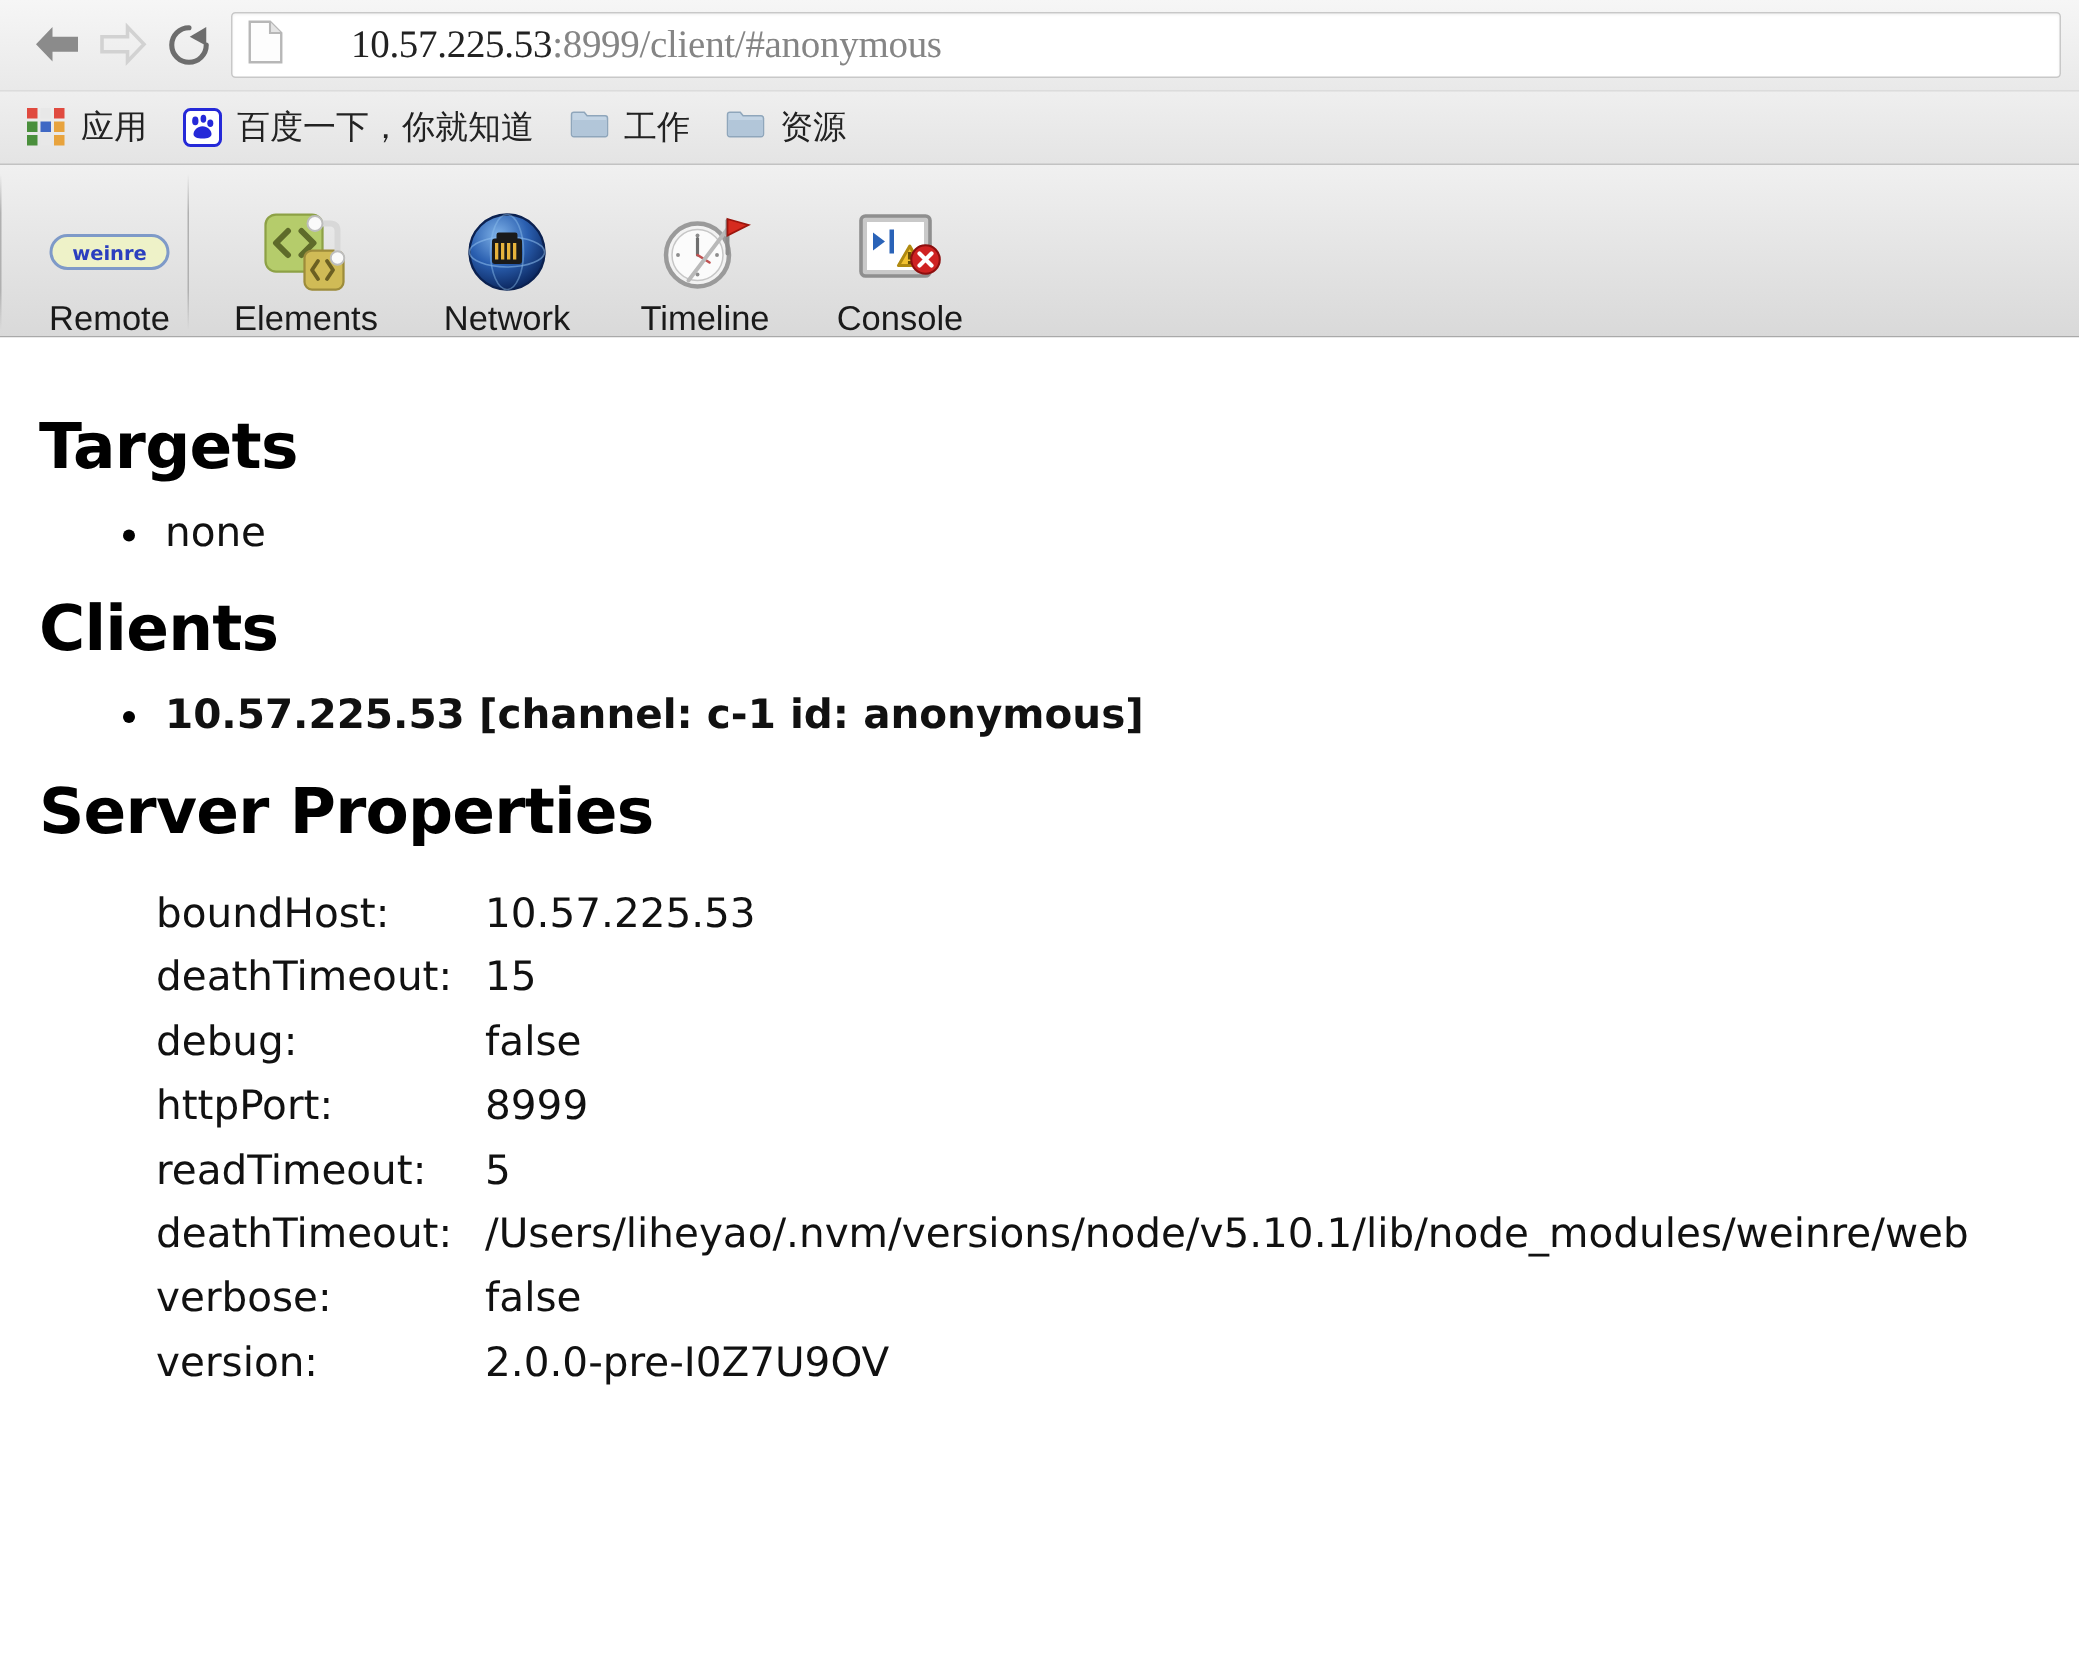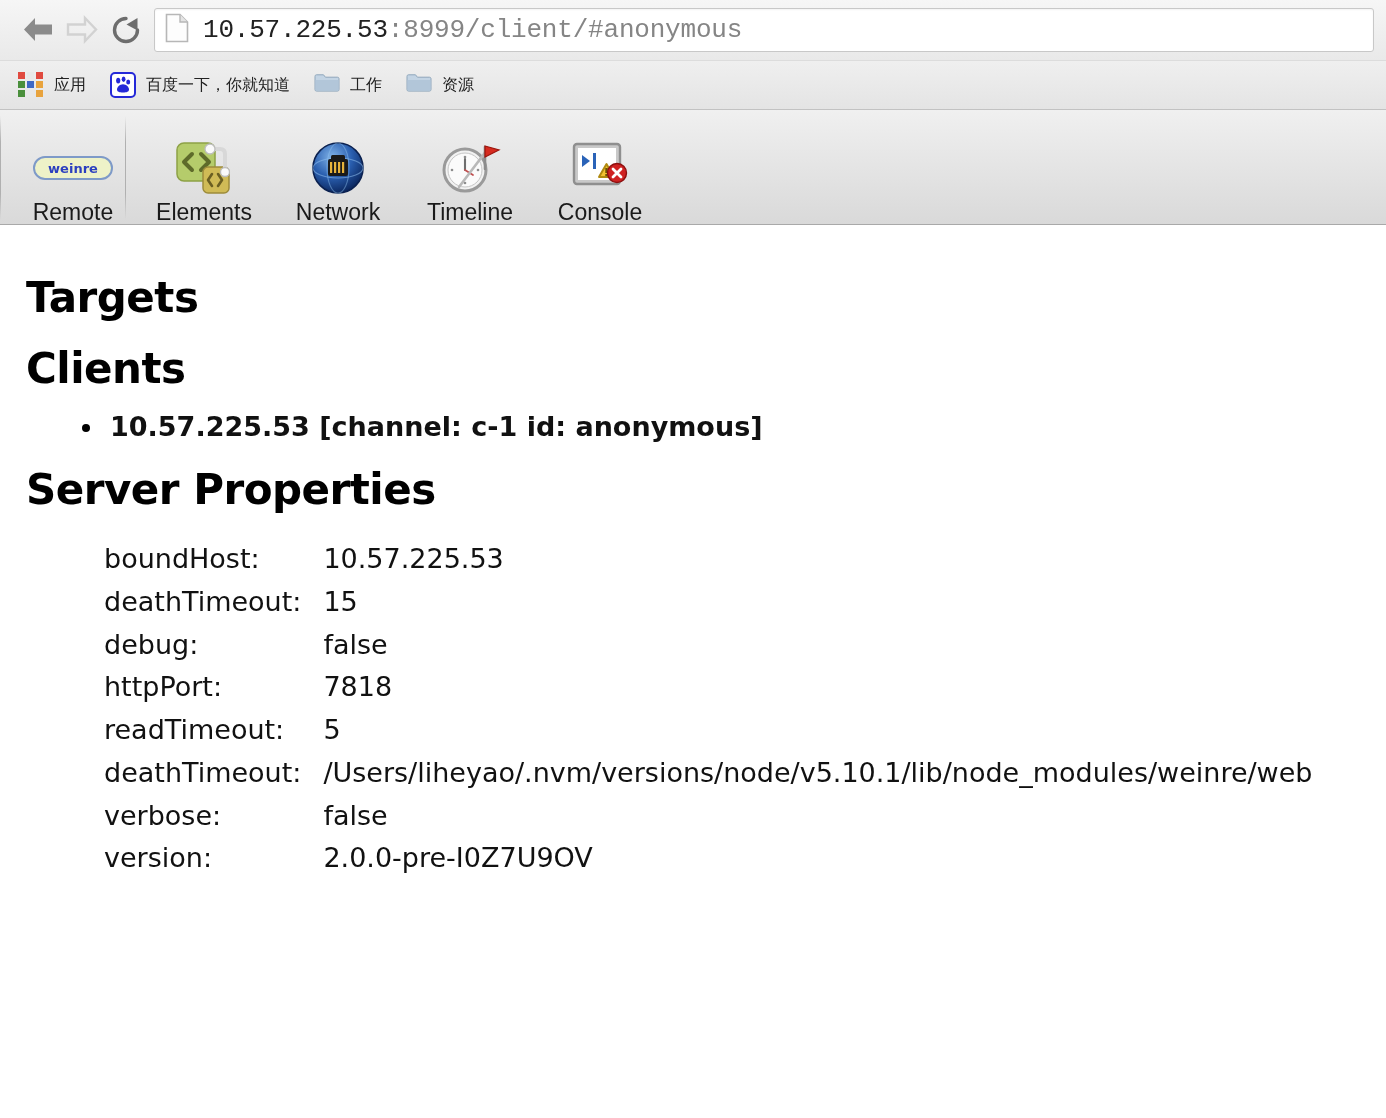--- a/index.html
+++ b/index.html
@@ -38,25 +38,26 @@
     background: #ffffff;
     border: 1px solid #c8c8c8;
     border-radius: 3px;
     display: flex;
     align-items: center;
     padding: 0 10px;
     box-shadow: inset 0 1px 2px rgba(0,0,0,0.05);
   }
   #page-doc-icon { flex: 0 0 auto; margin-right: 14px; }
   #url-text {
-    font-family: Liberation Mono, monospace;
+    font-family: Liberation Serif, serif;
     font-size: 26px;
     letter-spacing: -0.2px;
     white-space: nowrap;
     overflow: hidden;
+    margin-left: 31px;
   }
   #url-text .host { color: #222222; }
   #url-text .rest { color: #858585; }
 
   
   #bookmarks-bar {
     height: 50px;
     display: flex;
     align-items: center;
     padding: 0 14px;
@@ -68,21 +69,21 @@
     display: flex;
     align-items: center;
     height: 34px;
     padding: 0 10px 0 4px;
     margin-right: 10px;
     border-radius: 3px;
     cursor: default;
   }
   .bookmark .bm-label {
     font-family: "DejaVu Sans", sans-serif;
-    font-size: 16px;
+    font-size: 22px;
     color: #222222;
     margin-left: 10px;
     white-space: nowrap;
   }
   .bm-icon { flex: 0 0 auto; width: 26px; height: 26px; position: relative; }
 
   
   .apps-grid { display: grid; grid-template-columns: repeat(3, 7px); grid-template-rows: repeat(3, 7px); gap: 2px; }
   .apps-grid i { display: block; width: 7px; height: 7px; }
 
@@ -382,20 +383,23 @@
       </svg>
     </span>
     <span class="tb-label">Console</span>
   </div>
 
 </div>
 
 <div id="page-content">
 
   <h1 id="targets-title" class="section-title">Targets</h1>
+  <ul class="bullet-list">
+    <li>none</li>
+  </ul>
 
   <h1 id="clients-title" class="section-title">Clients</h1>
   <ul class="bullet-list">
     <li class="bold-item">10.57.225.53 [channel: c-1 id: anonymous]</li>
   </ul>
 
   <h1 id="server-title" class="section-title">Server Properties</h1>
 
   <table class="props">
     <tbody>
@@ -406,21 +410,21 @@
       <tr>
         <td class="prop-key">deathTimeout:</td>
         <td class="prop-val">15</td>
       </tr>
       <tr>
         <td class="prop-key">debug:</td>
         <td class="prop-val">false</td>
       </tr>
       <tr>
         <td class="prop-key">httpPort:</td>
-        <td class="prop-val">7818</td>
+        <td class="prop-val">8999</td>
       </tr>
       <tr>
         <td class="prop-key">readTimeout:</td>
         <td class="prop-val">5</td>
       </tr>
       <tr>
         <td class="prop-key">deathTimeout:</td>
         <td class="prop-val">/Users/liheyao/.nvm/versions/node/v5.10.1/lib/node_modules/weinre/web</td>
       </tr>
       <tr>

